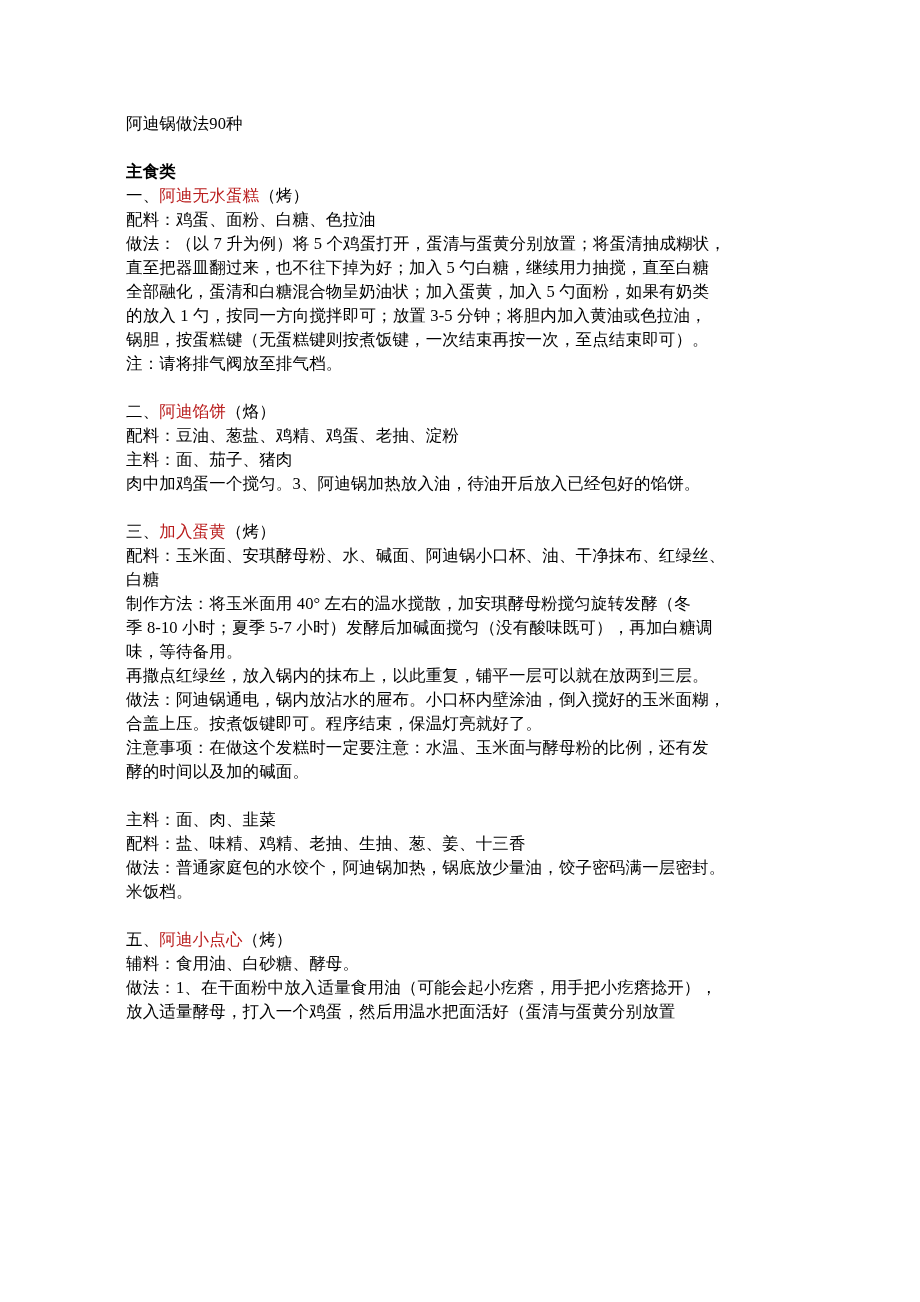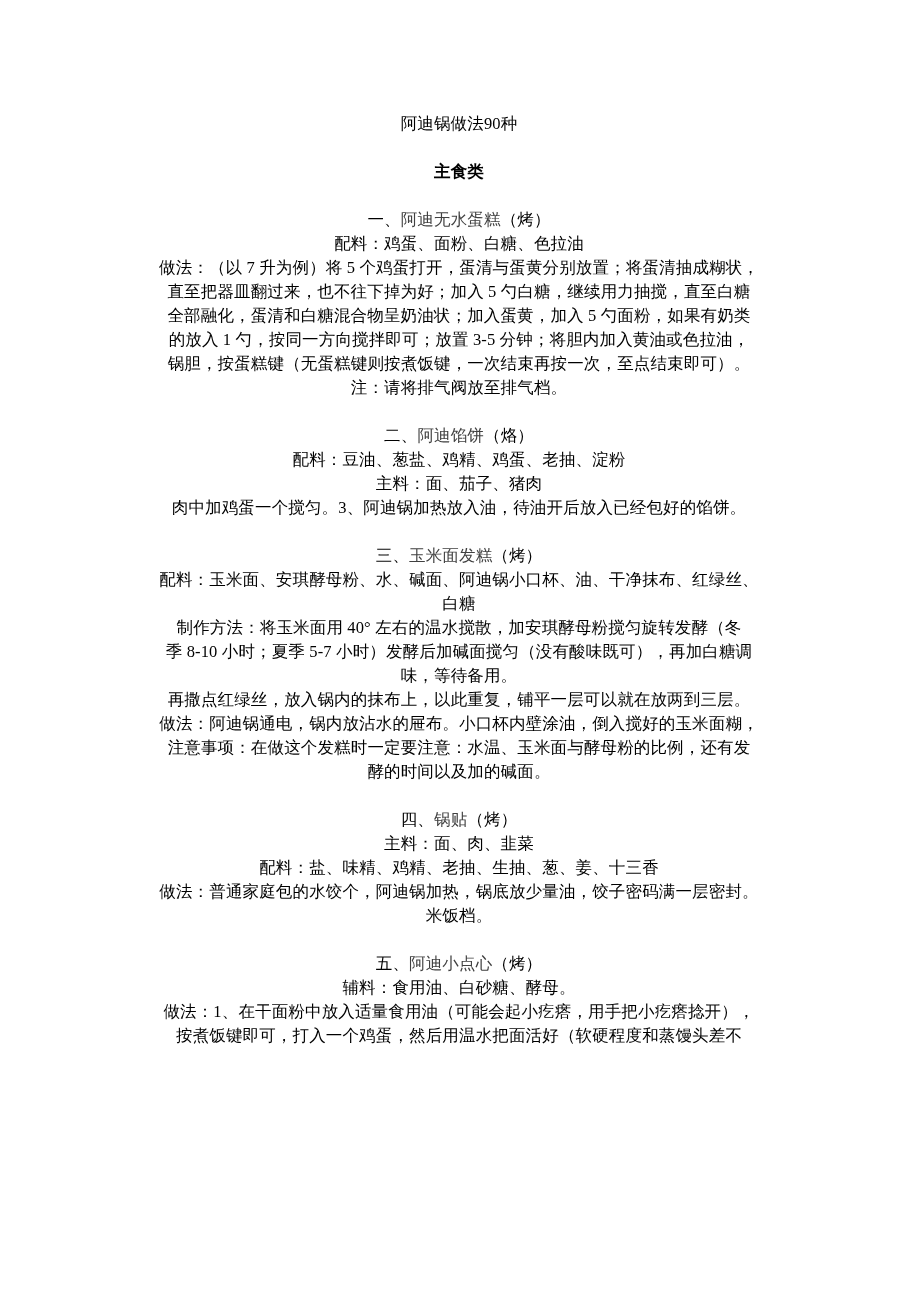--- a/index.html
+++ b/index.html
@@ -1,23 +1,23 @@
 <!DOCTYPE html>
 <html><head>
 <meta charset="utf-8">
 <style>
   html, body { margin: 0; padding: 0; background: #ffffff; }
   body { width: 920px; height: 1302px; overflow: hidden; position: relative;
          font-family: "Liberation Serif", "DejaVu Serif", serif; color: #000; }
-  .page { position: absolute; left: 135px; top: 112px; width: 648px; text-align: center; }
+  .page { position: absolute; left: 126px; top: 112px; width: 648px; }
   .line { font-size: 16.5px; line-height: 24px; white-space: nowrap; letter-spacing: 0.15px; }
   .title { margin-bottom: 24px; }
-  .category { font-weight: bold; margin-bottom: 24px; }
+  .category { font-weight: bold; }
   .recipe { margin-bottom: 24px; }
-  .red { color: #404040; }
+  .red { color: #b91c1c; }
 </style>
 </head>
 <body>
 
 <div class="page">
   <div class="line title">阿迪锅做法90种</div>
   <div class="line category">主食类</div>
   <div id="recipes">
       <div class="recipe">
         <div class="line"><span>一、</span><span class="red">阿迪无水蛋糕</span><span>（烤）</span></div>
@@ -29,38 +29,38 @@
         <div class="line">锅胆，按蛋糕键（无蛋糕键则按煮饭键，一次结束再按一次，至点结束即可）。</div>
         <div class="line">注：请将排气阀放至排气档。</div>
       </div>
       <div class="recipe">
         <div class="line"><span>二、</span><span class="red">阿迪馅饼</span><span>（烙）</span></div>
         <div class="line">配料：豆油、葱盐、鸡精、鸡蛋、老抽、淀粉</div>
         <div class="line">主料：面、茄子、猪肉</div>
         <div class="line">肉中加鸡蛋一个搅匀。3、阿迪锅加热放入油，待油开后放入已经包好的馅饼。</div>
       </div>
       <div class="recipe">
-        <div class="line"><span>三、</span><span class="red">玉米面发糕</span><span>（烤）</span></div>
+        <div class="line"><span>三、</span><span class="red">加入蛋黄</span><span>（烤）</span></div>
         <div class="line">配料：玉米面、安琪酵母粉、水、碱面、阿迪锅小口杯、油、干净抹布、红绿丝、</div>
         <div class="line">白糖</div>
         <div class="line">制作方法：将玉米面用 40° 左右的温水搅散，加安琪酵母粉搅匀旋转发酵（冬</div>
         <div class="line">季 8-10 小时；夏季 5-7 小时）发酵后加碱面搅匀（没有酸味既可），再加白糖调</div>
         <div class="line">味，等待备用。</div>
         <div class="line">再撒点红绿丝，放入锅内的抹布上，以此重复，铺平一层可以就在放两到三层。</div>
         <div class="line">做法：阿迪锅通电，锅内放沾水的屉布。小口杯内壁涂油，倒入搅好的玉米面糊，</div>
+        <div class="line">合盖上压。按煮饭键即可。程序结束，保温灯亮就好了。</div>
         <div class="line">注意事项：在做这个发糕时一定要注意：水温、玉米面与酵母粉的比例，还有发</div>
         <div class="line">酵的时间以及加的碱面。</div>
       </div>
       <div class="recipe">
-        <div class="line"><span>四、</span><span class="red">锅贴</span><span>（烤）</span></div>
         <div class="line">主料：面、肉、韭菜</div>
         <div class="line">配料：盐、味精、鸡精、老抽、生抽、葱、姜、十三香</div>
         <div class="line">做法：普通家庭包的水饺个，阿迪锅加热，锅底放少量油，饺子密码满一层密封。</div>
         <div class="line">米饭档。</div>
       </div>
       <div class="recipe">
         <div class="line"><span>五、</span><span class="red">阿迪小点心</span><span>（烤）</span></div>
         <div class="line">辅料：食用油、白砂糖、酵母。</div>
         <div class="line">做法：1、在干面粉中放入适量食用油（可能会起小疙瘩，用手把小疙瘩捻开），</div>
-        <div class="line">按煮饭键即可，打入一个鸡蛋，然后用温水把面活好（软硬程度和蒸馒头差不</div>
+        <div class="line">放入适量酵母，打入一个鸡蛋，然后用温水把面活好（蛋清与蛋黄分别放置</div>
       </div>
     </div>
 </div>
 
 </body></html>

